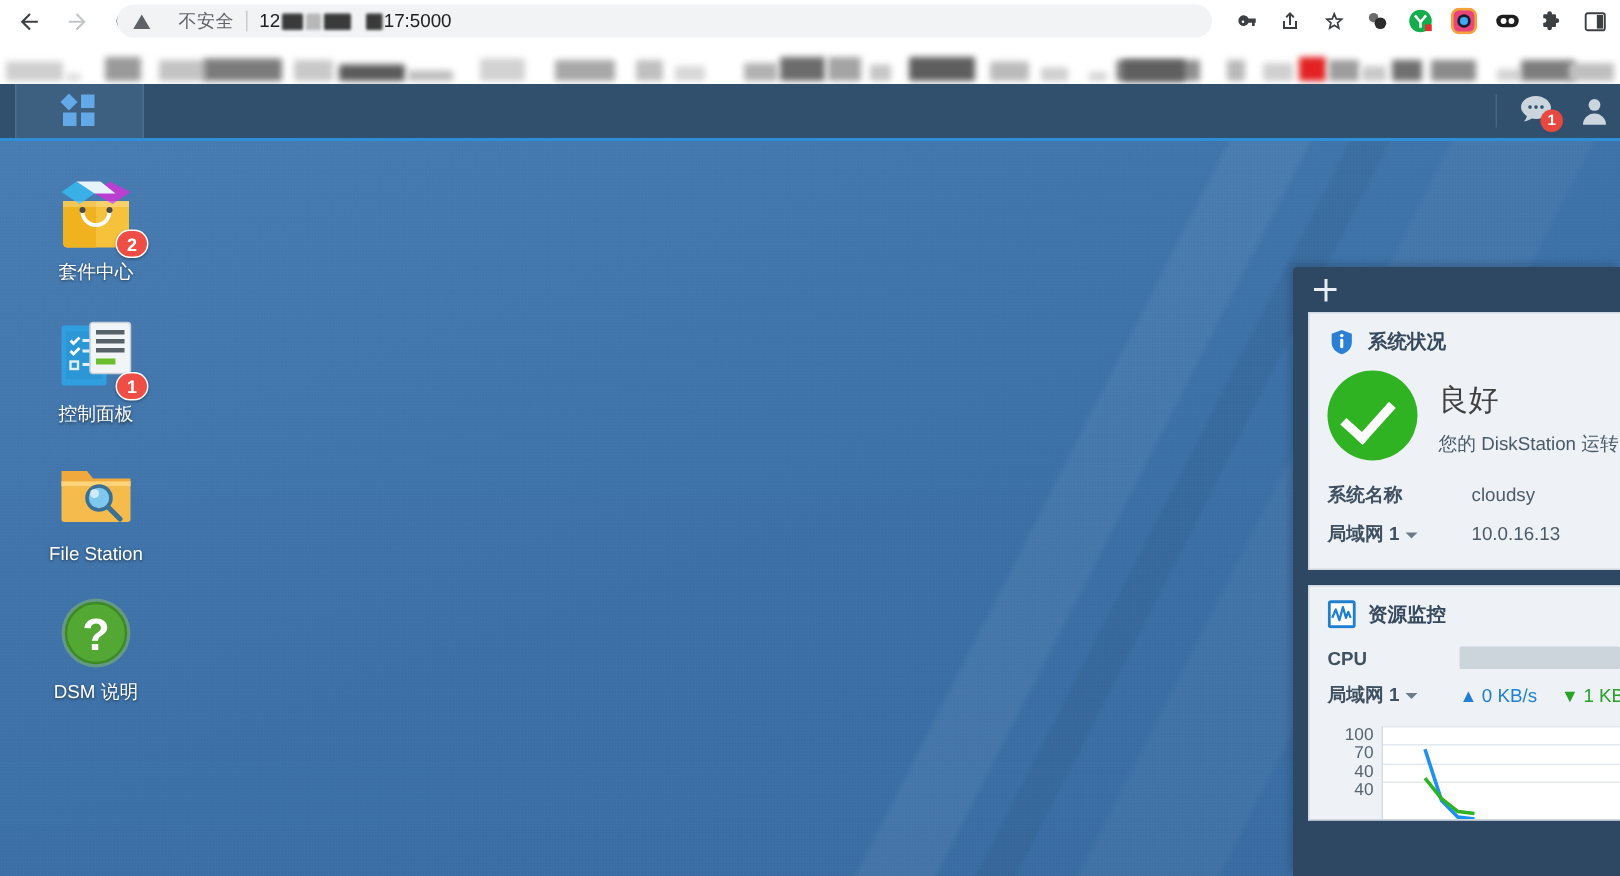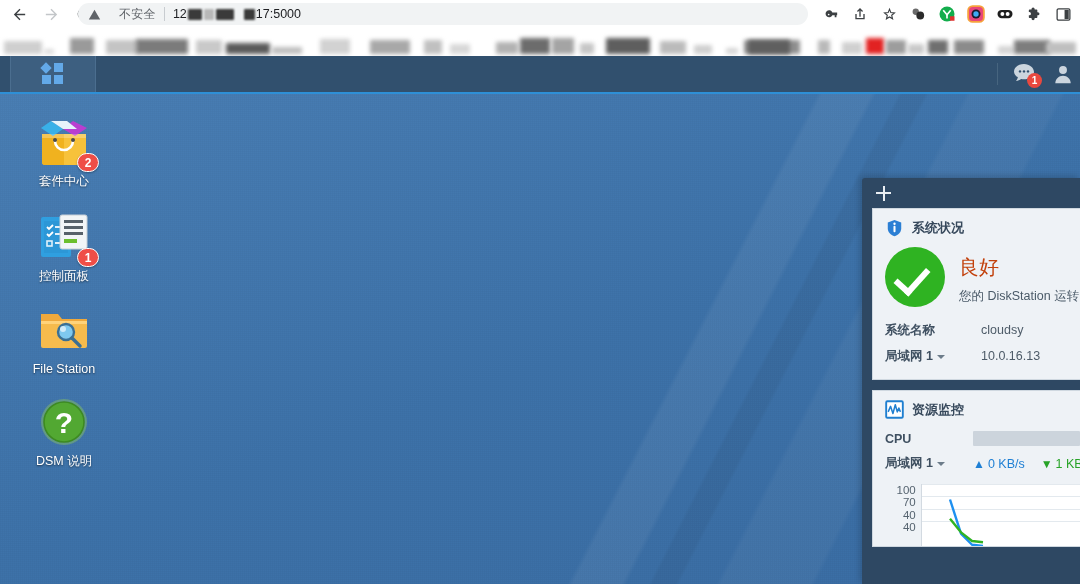--- a/index.html
+++ b/index.html
@@ -282,21 +282,21 @@
     position: absolute;
     left: 17px; top: 14px;
     width: 14px; height: 27px;
     border: solid #ffffff;
     border-width: 0 6px 6px 0;
     transform: rotate(42deg);
   }
   .health-text { padding-left: 14px; padding-top: 8px; }
   .health-status {
     font-size: 20px;
-    color: #c2410c;
+    color: #404040;
     font-weight: normal;
     line-height: 24px;
   }
   .health-desc {
     font-size: 12.5px;
     color: #4a5a68;
     margin-top: 9px;
     white-space: nowrap;
   }
   .info-rows { padding: 2px 0 10px 12px; }

